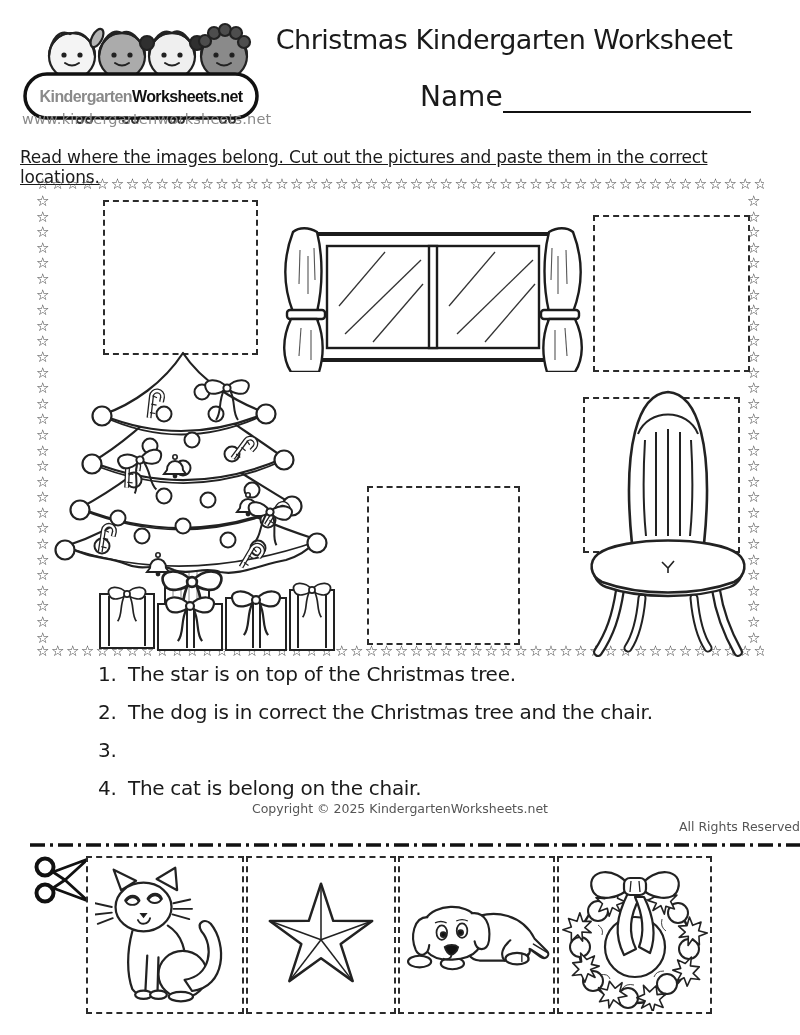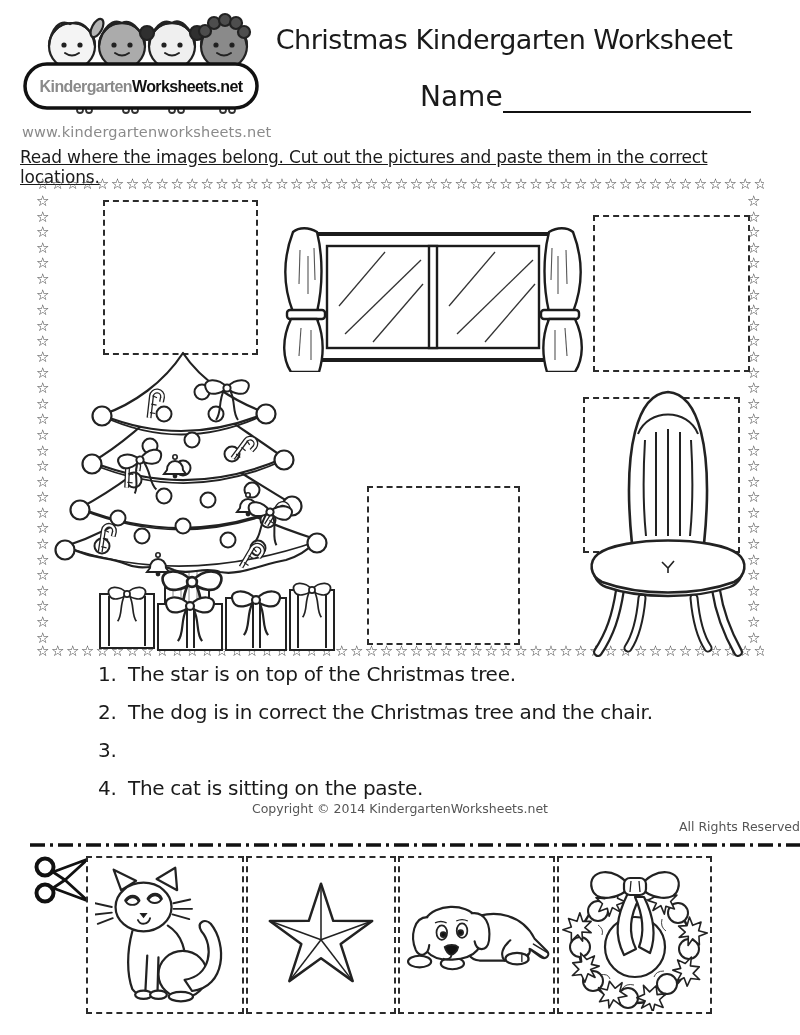--- a/index.html
+++ b/index.html
@@ -1,37 +1,37 @@
 <!DOCTYPE html>
 <html><head>
 <meta charset="utf-8">
 <style>
   html,body{margin:0;padding:0;}
   body{width:800px;height:1035px;background:#ffffff;font-family:"DejaVu Sans",sans-serif;color:#1a1a1a;position:relative;overflow:hidden;}
   .abs{position:absolute;}
   svg{display:block;}
   .dashed{border:2.2px dashed #2b2b2b;box-sizing:border-box;background:#fff;}
   #title{left:246px;top:24px;width:516px;text-align:center;font-size:27px;white-space:nowrap;letter-spacing:-0.5px;}
-  #site-url{left:22px;top:111px;font-size:14.5px;color:#8a8a8a;letter-spacing:0.2px;margin-top:13px;}
+  #site-url{left:22px;top:111px;font-size:14.5px;color:#8a8a8a;letter-spacing:0.2px;}
   #name-row{left:420px;top:80px;font-size:28px;}
   .name-line{display:inline-block;width:248px;border-bottom:2.4px solid #111;height:28px;vertical-align:bottom;}
   #instruction{left:20px;top:147px;width:770px;font-size:17px;letter-spacing:-0.2px;text-decoration:underline;}
   .stars-h{font-size:15px;line-height:17px;letter-spacing:1.5px;color:#3a3a3a;white-space:nowrap;overflow:hidden;}
   .stars-v{font-size:15px;line-height:15.6px;color:#3a3a3a;word-break:break-all;overflow:hidden;width:17px;}
   #questions{left:98px;top:662px;}
   .qrow{display:flex;font-size:20px;height:38px;align-items:flex-start;letter-spacing:-0.3px;}
   .qnum{width:30px;flex:none;}
   #copyright{left:0;top:801px;width:800px;text-align:center;font-size:12.5px;color:#555;}
   #rights{left:0;top:819px;width:800px;text-align:right;font-size:12.5px;color:#555;}
   .cutbox{display:flex;align-items:center;justify-content:center;}
 </style>
 </head>
 <body>
 
-<div class="abs" style="left:22px;top:6px;text-align:center;">
+<div class="abs" style="left:22px;top:16px;text-align:center;">
   <svg width="238" height="110" viewBox="0 0 238 110">
     <g stroke="#222" stroke-width="2.2">
 
       <circle cx="50" cy="40" r="23" fill="#f4f4f4"></circle>
       <path d="M27,40 A23,23 0 0 1 73,40 C70,22 58,13 48,18 C38,13 29,22 27,40 Z" fill="#b5b5b5"></path>
       <ellipse cx="75" cy="22" rx="5" ry="10" transform="rotate(28 75 22)" fill="#b5b5b5"></ellipse>
 
       <circle cx="100" cy="40" r="23" fill="#ababab"></circle>
       <path d="M77,40 A23,23 0 0 1 123,40 C119,20 107,13 100,17 C91,12 80,21 77,40 Z" fill="#9b9b9b"></path>
 
@@ -287,25 +287,25 @@
     </div>
   <div class="qrow">
       <span class="qnum">2.</span>
       <span>The dog is in correct the Christmas tree and the chair.</span>
     </div>
   <div class="qrow">
       <span class="qnum">3.</span>
     </div>
   <div class="qrow">
       <span class="qnum">4.</span>
-      <span>The cat is sitting on the paste.</span>
+      <span>The cat is belong on the chair.</span>
     </div>
 </div>
 
-<div class="abs" id="copyright">Copyright © 2014 KindergartenWorksheets.net</div>
+<div class="abs" id="copyright">Copyright © 2025 KindergartenWorksheets.net</div>
 <div class="abs" id="rights">All Rights Reserved</div>
 
 <div class="abs" style="left:0;top:841px;">
   <svg width="800" height="8" viewBox="0 0 800 8">
     <line x1="30" y1="4" x2="800" y2="4" stroke="#111" stroke-width="3.4" stroke-dasharray="15 5 3 5"></line>
   </svg>
 </div>
 <div class="abs" style="left:33px;top:852px;">
   <svg width="60" height="58" viewBox="0 0 60 58">
     <circle cx="12" cy="15" r="8.5" fill="#fff" stroke="#111" stroke-width="4"></circle>

